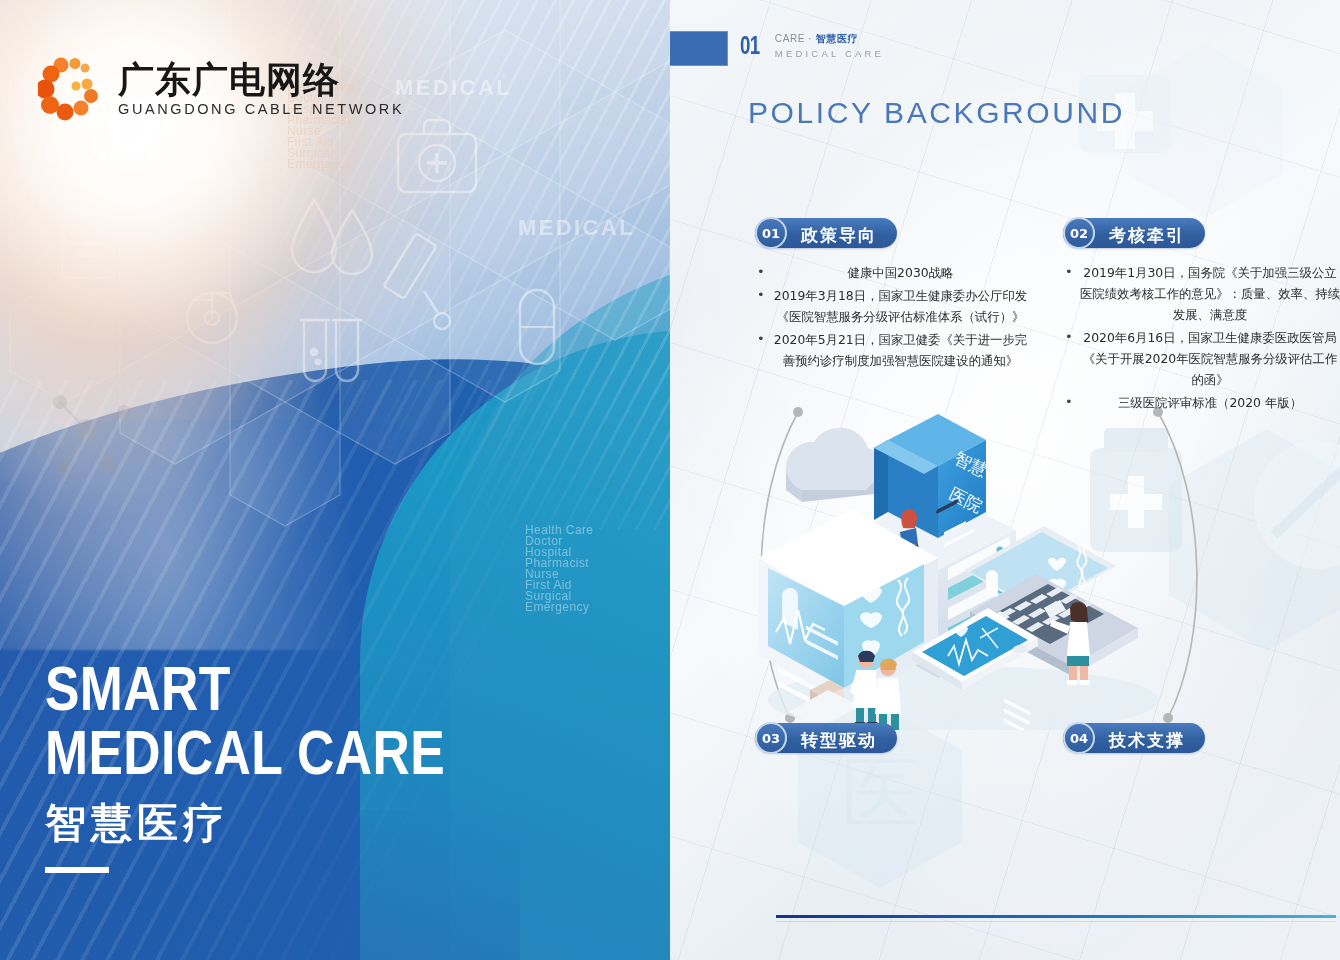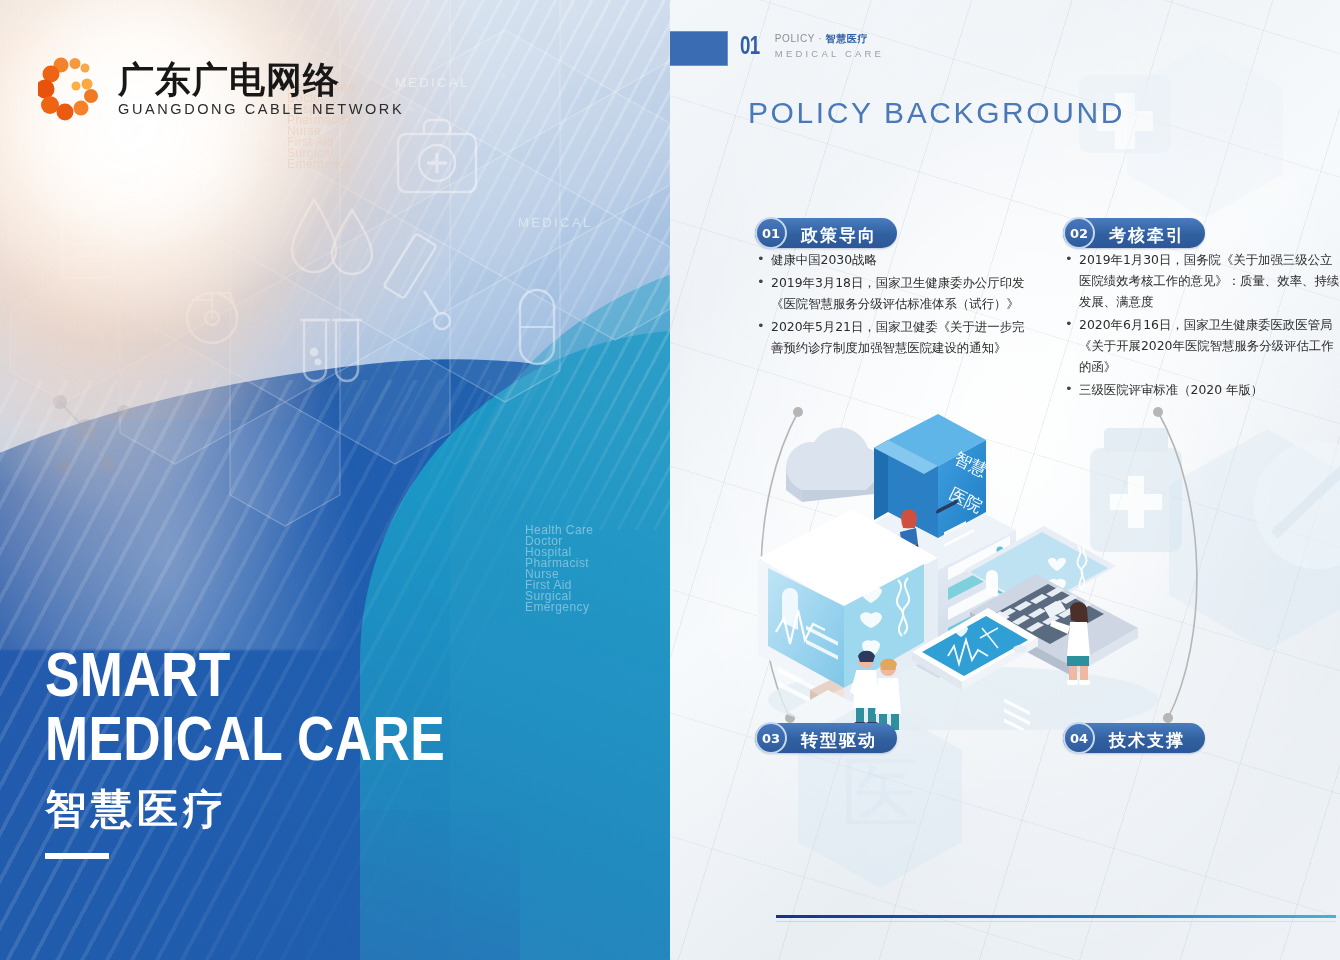--- a/index.html
+++ b/index.html
@@ -93,40 +93,40 @@
     position: absolute; left: 300px; top: 10px; width: 370px; height: 330px;
     background:
       radial-gradient(ellipse at 30% 30%, rgba(255,255,255,0.3) 0 2px, transparent 3px),
       radial-gradient(ellipse at 55% 20%, rgba(255,255,255,0.22) 0 2px, transparent 3px);
     opacity: .5;
   }
   
   .hexgrid { position: absolute; left: 0; top: 0; width: 670px; height: 620px; opacity: .62; }
   .cover-word {
     position: absolute; color: rgba(255,255,255,0.55);
-    font-size: 13px; letter-spacing: 2.4px; font-weight: 400;
+    font-size: 22px; letter-spacing: 2.4px; font-weight: 700;
   }
   .cover-tinytext {
     position: absolute; font-size: 12px; line-height: 11px;
     color: rgba(255,255,255,0.55); letter-spacing: .4px;
   }
 
   
   #logo { position: absolute; left: 38px; top: 56px; display: flex; align-items: center; gap: 14px; }
   #logo .logo-mark { position: relative; width: 66px; height: 66px; }
   #logo .logo-text .cn {
     font-size: 36px; font-weight: 700; color: #171717; letter-spacing: 1px;
     font-family: "DejaVu Sans", "Liberation Sans", sans-serif; line-height: 1.05;
   }
   #logo .logo-text .en {
     font-size: 14.5px; color: #2b2b2b; letter-spacing: 2.6px; margin-top: 3px; font-weight: 400;
   }
 
   
-  #cover-title { position: absolute; left: 45px; bottom: 101px; }
+  #cover-title { position: absolute; left: 45px; bottom: 87px; }
   #cover-title .line {
     color: #ffffff; font-weight: 700; font-size: 63px; line-height: 1.02;
     letter-spacing: 0.5px; transform: scaleX(0.82); transform-origin: left center;
     font-family: "Liberation Sans", sans-serif;
   }
   #cover-title .cn {
     color: #ffffff; font-weight: 700; font-size: 41px; letter-spacing: 5px;
     margin-top: 12px; font-family: "DejaVu Sans", sans-serif;
   }
   #cover-title .rule { width: 64px; height: 6px; background: #fff; margin-top: 16px; }
@@ -185,21 +185,21 @@
     font-family: "DejaVu Sans", sans-serif;
   }
   .badge .circ {
     position: absolute; left: 0; top: 0; width: 32px; height: 32px; border-radius: 50%;
     background: linear-gradient(180deg,#4877bb 0%, #2d5b9c 100%);
     border: 2.5px solid rgba(205,222,240,0.95);
     display: flex; align-items: center; justify-content: center;
     color: #fff; font-size: 13px; font-weight: 600;
     font-family: "DejaVu Sans", sans-serif;
   }
-  .bullets { padding-left: 2px; }
+  .bullets { margin-top: 13px; padding-left: 2px; text-align: center; }
   .bullets li {
     list-style: none; position: relative; padding-left: 14px;
     font-size: 12.4px; line-height: 21px; color: #2b2b2b; margin-bottom: 2px;
     font-family: "DejaVu Sans", "Liberation Sans", sans-serif;
   }
   .bullets li::before {
     content: "•"; position: absolute; left: 0; top: -1px; color: #444; font-size: 13px;
   }
 
   
@@ -412,21 +412,21 @@
       <polygon points="90,4 172,50 172,142 90,188 8,142 8,50" fill="#d4e6f2"></polygon>
       <text x="90" y="120" font-size="78" fill="#c3dcec" text-anchor="middle" font-family="DejaVu Sans, sans-serif">医</text>
     </svg>
 
     <div id="page-tab"></div>
   </div>
 
   <div id="page-kicker">
     <div class="num">01</div>
     <div>
-      <div class="kick-l1"><span>POLICY · </span><b>智慧医疗</b></div>
+      <div class="kick-l1"><span>CARE · </span><b>智慧医疗</b></div>
       <div class="kick-l2">MEDICAL  CARE</div>
     </div>
   </div>
 
   <div id="page-title">
     <div class="en">POLICY BACKGROUND</div>
   </div>
 
   <svg style="position:absolute; left:740px; top:390px; width:480px; height:350px; pointer-events:none;" viewBox="0 0 480 350">
     <path d="M58,22 C10,110 10,250 50,328" fill="none" stroke="#b6b6b6" stroke-width="1.6"></path>

